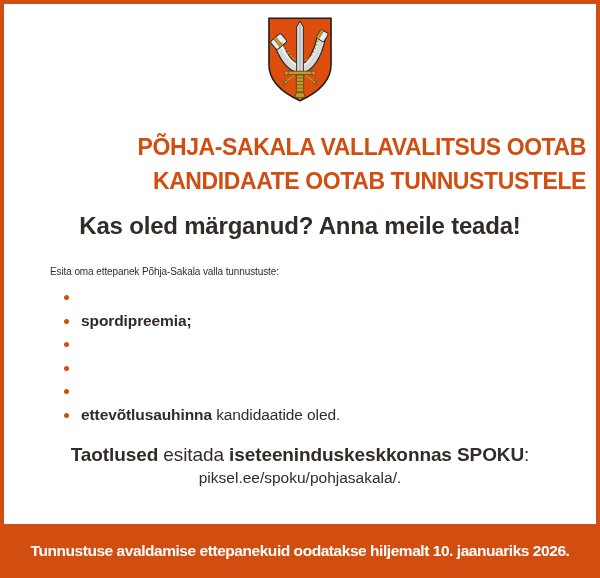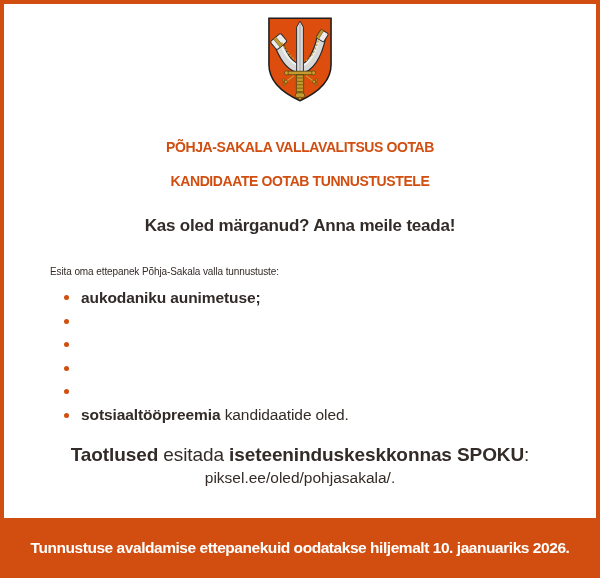--- a/index.html
+++ b/index.html
@@ -20,32 +20,32 @@
     overflow:hidden;
     font-family:"Liberation Sans", sans-serif;
     color:var(--text_dark);
   }
   .coat{
     width:66px;height:88px;
     margin:12px auto 0 auto;
   }
   .title{
     margin:26px 10px 0 10px;
-    text-align:center;
+    text-align:right;
     color:var(--accent);
-    font-size:14px;
+    font-size:23px;
     font-weight:700;
     line-height:34px;
     letter-spacing:-0.4px;
   }
   .subtitle{
     margin:15px 10px 0 10px;
     text-align:center;
     color:var(--text_dark);
-    font-size:17px;
+    font-size:24px;
     font-weight:700;
     line-height:26px;
     letter-spacing:-0.2px;
   }
   .intro{
     margin:23px 20px 0 46px;
     font-size:10px;
     line-height:20px;
     letter-spacing:-0.1px;
   }
@@ -78,21 +78,21 @@
   }
   .url{
     margin:2px 10px 0 10px;
     text-align:center;
     font-size:15.5px;
     line-height:21px;
   }
   .footer{
     position:absolute;
     left:-4px;right:-4px;bottom:-4px;
-    height:60px;
+    height:54px;
     background:var(--accent);
     color:var(--white);
     font-weight:700;
     font-size:15.5px;
     letter-spacing:-0.45px;
     display:flex;
     align-items:center;
     justify-content:center;
     text-align:center;
   }
@@ -160,41 +160,41 @@
     <span>KANDIDAATE OOTAB TUNNUSTUSTELE</span>
   </h1>
 
   <h2 class="subtitle">Kas oled märganud? Anna meile teada!</h2>
 
   <p class="intro">Esita oma ettepanek Põhja-Sakala valla tunnustuste:</p>
 
   <ul class="bullets">
     <li>
         <span class="dot"></span>
-        <span><b>aukodaniku aunimetuse;</b><span></span></span>
-      </li>
-    <li>
-        <span class="dot"></span>
-      </li>
-    <li>
-        <span class="dot"></span>
-      </li>
-    <li>
-        <span class="dot"></span>
-      </li>
-    <li>
-        <span class="dot"></span>
-      </li>
-    <li>
-        <span class="dot"></span>
-        <span><b>sotsiaaltööpreemia</b><span> kandidaatide oled.</span></span>
+      </li>
+    <li>
+        <span class="dot"></span>
+        <span><b>spordipreemia;</b><span></span></span>
+      </li>
+    <li>
+        <span class="dot"></span>
+      </li>
+    <li>
+        <span class="dot"></span>
+      </li>
+    <li>
+        <span class="dot"></span>
+      </li>
+    <li>
+        <span class="dot"></span>
+        <span><b>ettevõtlusauhinna</b><span> kandidaatide oled.</span></span>
       </li>
   </ul>
 
   <p class="apply"><b>Taotlused</b><span> esitada </span><b>iseteeninduskeskkonnas SPOKU</b><span>:</span></p>
 
-  <p class="url">piksel.ee/oled/pohjasakala/.</p>
+  <p class="url">piksel.ee/spoku/pohjasakala/.</p>
 
   <div class="footer">
     <span>Tunnustuse avaldamise ettepanekuid oodatakse hiljemalt 10. jaanuariks 2026.</span>
   </div>
 
 </div>
 
 </body></html>

